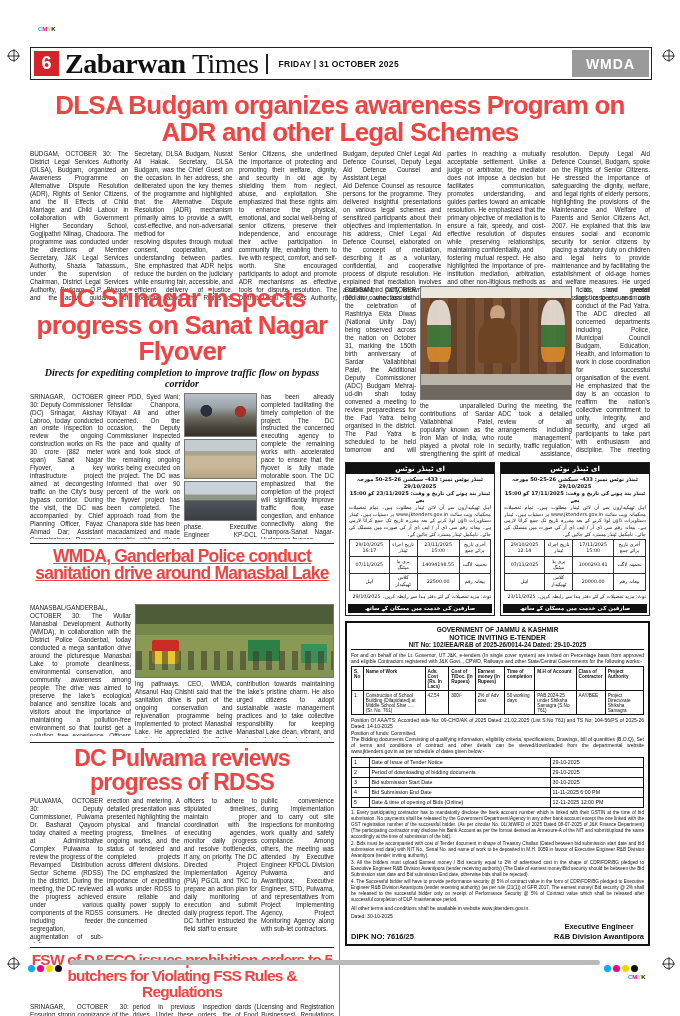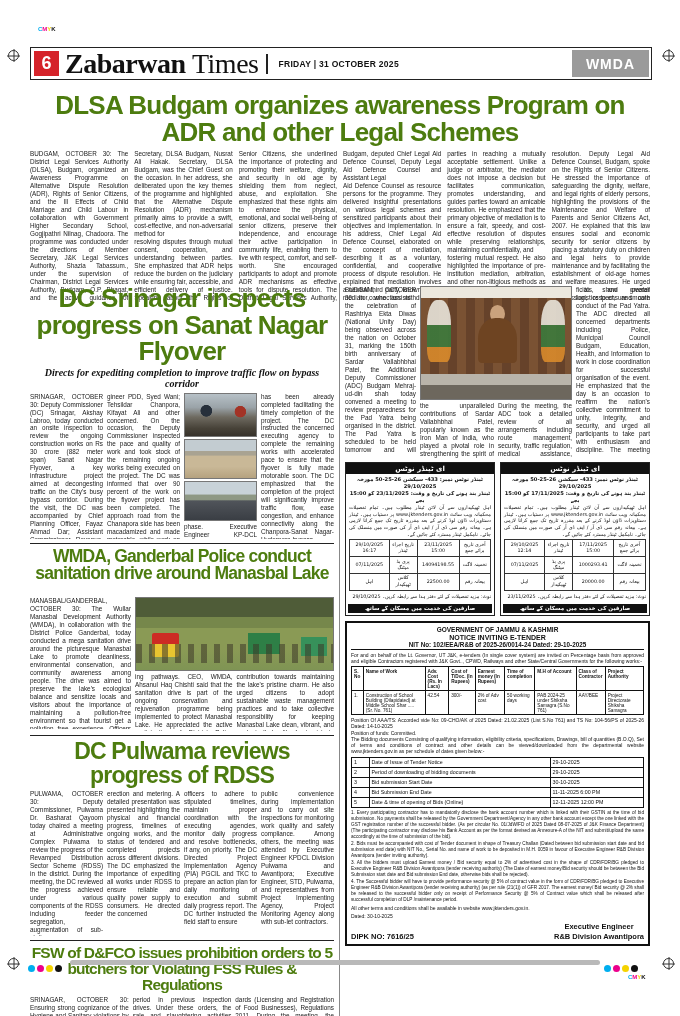--- a/index.html
+++ b/index.html
@@ -24,24 +24,24 @@
   .pageno{width:25px;height:25px;background:#d5232a;color:#fff;font-weight:bold;
           font-size:18px;display:flex;align-items:center;justify-content:center;margin:0 6px 0 3px;}
   .mast-title{font-family:"Liberation Serif",serif;font-size:28px;font-weight:bold;letter-spacing:-.5px;white-space:nowrap;}
   .mast-title .lighter{font-weight:normal;}
   .mast-sep{width:2px;height:20px;background:#222;margin:0 10px 0 8px;}
   .mast-date{font-size:8.5px;font-weight:bold;letter-spacing:.3px;}
   .news-badge{position:absolute;right:2px;top:2px;bottom:2px;background:#9a9a9a;color:#fff;
               font-weight:bold;font-size:14px;display:flex;align-items:center;padding:0 14px;letter-spacing:1px;}
 
   
-  .hl{font-weight:bold;text-align:center;letter-spacing:-.8px;line-height:1.02;color:#4d7c0f;}
+  .hl{font-weight:bold;text-align:center;letter-spacing:-.8px;line-height:1.02;color:#ef4444;}
   .hl1{font-size:26px;margin:6px 0 5px;}
   .hl2{font-size:26px;margin:2px 0 2px;}
-  .hl3{font-size:17.5px;margin:2px 0 14px;}
+  .hl3{font-size:17.5px;margin:2px 0 21px;text-decoration:underline;}
   .hl4{font-size:23px;margin:2px 0 3px;}
   .hl5{font-size:15.5px;margin:2px 0 3px;}
   .subhead{font-family:"Liberation Serif",serif;font-style:italic;font-weight:bold;
            text-align:center;font-size:10px;margin:1px 0 4px;}
   .btxt{font-size:6.35px;line-height:1.26;text-align:justify;color:#1a1a1a;}
   .btxt::first-letter{}
   .colflex{display:flex;gap:4px;}
   .colflex>div{flex:1;min-width:0;}
   .six{column-count:6;column-gap:6px;height:152px;overflow:hidden;}
   .rule{border-top:1.6px solid #222;margin:4px 0;}

